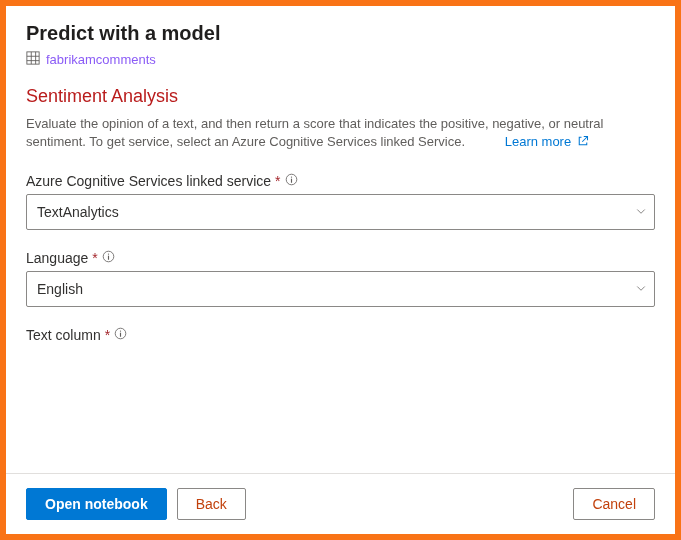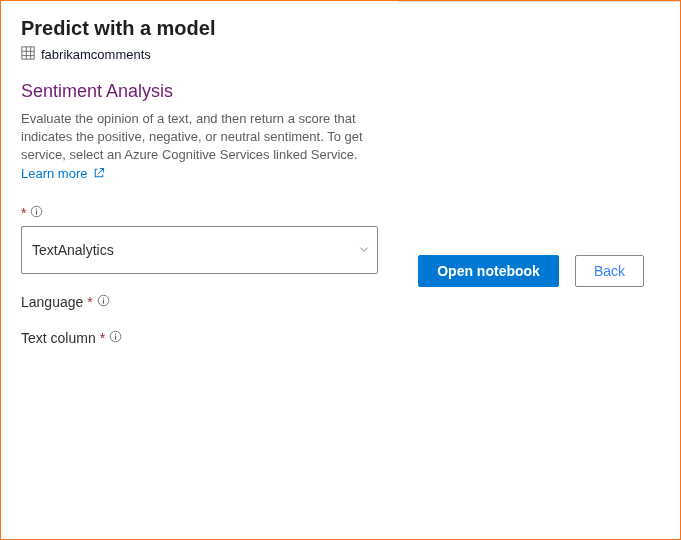--- a/index.html
+++ b/index.html
@@ -5,82 +5,83 @@
     * { box-sizing: border-box; margin: 0; padding: 0; }
     body {
       font-family: "Segoe UI", -apple-system, sans-serif;
       font-size: 14px;
       color: #323130;
       background: #fff;
     }
     .panel {
       width: 681px;
       height: 540px;
-      border: 1px solid #f97316;
-      display: flex;
-      flex-direction: row;
+      border: 6px solid #f97316;
+      display: flex;
+      flex-direction: column;
       position: relative;
     }
     .content {
       flex: 1;
       padding: 16px 20px;
       overflow: auto;
     }
     .page-title {
       font-size: 20px;
       font-weight: 600;
       color: #201f1e;
       margin-bottom: 6px;
     }
     .breadcrumb {
       display: flex;
       align-items: center;
       gap: 6px;
       font-size: 13px;
-      color: #0f172a;
+      color: #8b5cf6;
       margin-bottom: 18px;
     }
     .table-icon-svg { width: 14px; height: 14px; }
     .section-title {
       font-size: 18px;
       font-weight: 400;
-      color: #701a75;
+      color: #b91c1c;
       margin-bottom: 8px;
     }
     .description {
       font-size: 13px;
       color: #605e5c;
       line-height: 1.4;
       margin-bottom: 22px;
     }
     .learn-link {
       color: #0078d4;
       text-decoration: none;
       cursor: pointer;
+      margin-left: 36px;
     }
     .ext-icon-svg {
       width: 12px; height: 12px;
       vertical-align: -1px;
       margin-left: 2px;
     }
     .field { margin-bottom: 20px; }
     .field-label {
       font-size: 14px;
       color: #323130;
       margin-bottom: 5px;
       display: flex;
       align-items: center;
       gap: 4px;
     }
     .req { color: #a4262c; }
     .info-icon-svg { width: 13px; height: 13px; }
     .select-wrap { position: relative; }
     .select-input {
       width: 100%;
-      height: 48px;
+      height: 36px;
       border: 1px solid #8a8886;
       border-radius: 2px;
       background: #fff;
       padding: 0 32px 0 10px;
       font-size: 14px;
       font-family: inherit;
       color: #323130;
       text-align: left;
       cursor: pointer;
     }
@@ -90,33 +91,33 @@
       top: 50%;
       transform: translateY(-50%);
       pointer-events: none;
     }
     .chevron svg { width: 12px; height: 12px; }
     .footer {
       border-top: 1px solid #e1dfdd;
       padding: 14px 20px;
       display: flex;
       align-items: center;
-      gap: 16px;
+      gap: 10px;
     }
     .footer-spacer { flex: 1; }
     .btn {
       height: 32px;
       padding: 0 18px;
       border-radius: 2px;
       font-size: 14px;
       font-family: inherit;
       cursor: pointer;
       border: 1px solid #8a8886;
       background: #fff;
-      color: #3b82f6;
+      color: #c2410c;
     }
     .btn-primary {
       background: #0078d4;
       border-color: #0078d4;
       color: #fff;
       font-weight: 600;
     }
   </style>
 </head>
 <body>
@@ -147,20 +148,21 @@
         <span>
           <svg class="ext-icon-svg" viewBox="0 0 16 16">
               <path d="M9 2H14V7M14 2L7 9M6 3H3V13H13V10" fill="none" stroke="#0078d4" stroke-width="1.4"></path>
             </svg>
         </span>
       </a>
     </p>
 
     <div class="field">
       <div class="field-label">
+        <span>Azure Cognitive Services linked service</span>
         <span class="req">*</span>
         <span>
           <svg class="info-icon-svg" viewBox="0 0 16 16">
               <circle cx="8" cy="8" r="6.5" fill="none" stroke="#605e5c" stroke-width="1"></circle>
               <circle cx="8" cy="5" r="0.8" fill="#605e5c"></circle>
               <rect x="7.3" y="7" width="1.4" height="5" fill="#605e5c"></rect>
             </svg>
         </span>
       </div>
       <div class="select-wrap">
@@ -178,20 +180,28 @@
         <span>Language</span>
         <span class="req">*</span>
         <span>
           <svg class="info-icon-svg" viewBox="0 0 16 16">
               <circle cx="8" cy="8" r="6.5" fill="none" stroke="#605e5c" stroke-width="1"></circle>
               <circle cx="8" cy="5" r="0.8" fill="#605e5c"></circle>
               <rect x="7.3" y="7" width="1.4" height="5" fill="#605e5c"></rect>
             </svg>
         </span>
       </div>
+      <div class="select-wrap">
+        <button class="select-input">English</button>
+        <span class="chevron">
+          <svg viewBox="0 0 16 16">
+              <path d="M3 6 L8 11 L13 6" fill="none" stroke="#605e5c" stroke-width="1"></path>
+            </svg>
+        </span>
+      </div>
     </div>
 
     <div class="field">
       <div class="field-label">
         <span>Text column</span>
         <span class="req">*</span>
         <span>
           <svg class="info-icon-svg" viewBox="0 0 16 16">
               <circle cx="8" cy="8" r="6.5" fill="none" stroke="#605e5c" stroke-width="1"></circle>
               <circle cx="8" cy="5" r="0.8" fill="#605e5c"></circle>
@@ -200,14 +210,15 @@
         </span>
       </div>
     </div>
 
   </div>
 
   <div class="footer">
     <button class="btn btn-primary">Open notebook</button>
     <button class="btn">Back</button>
     <div class="footer-spacer"></div>
+    <button class="btn">Cancel</button>
   </div>
 </div>
 
 </body></html>

